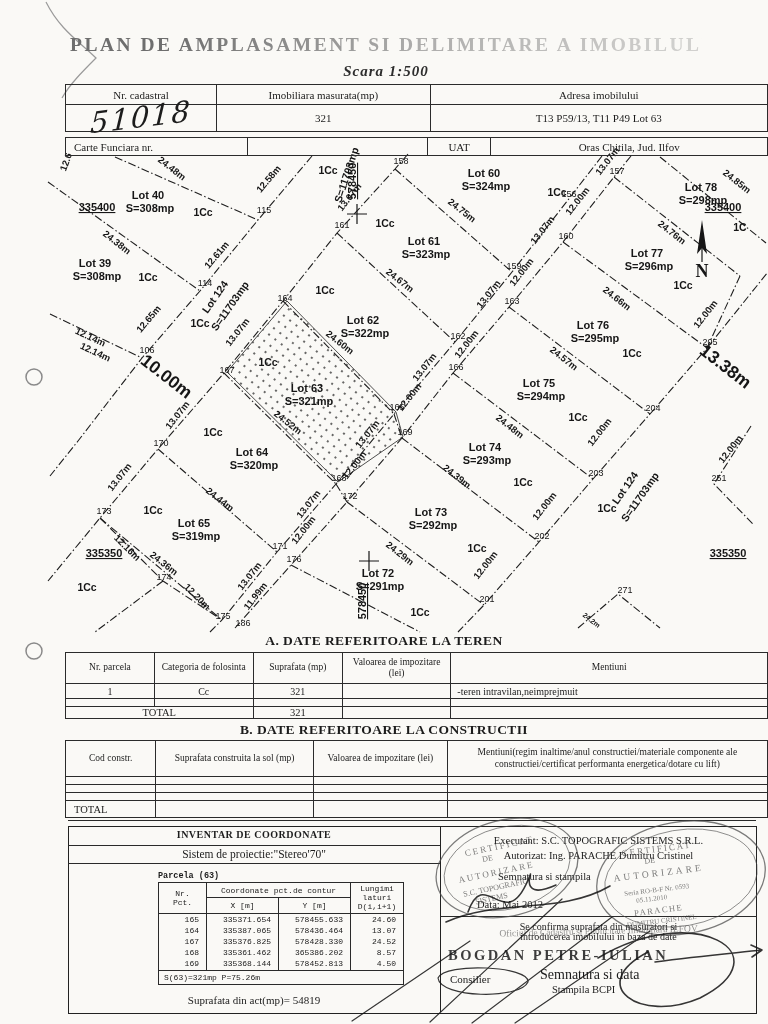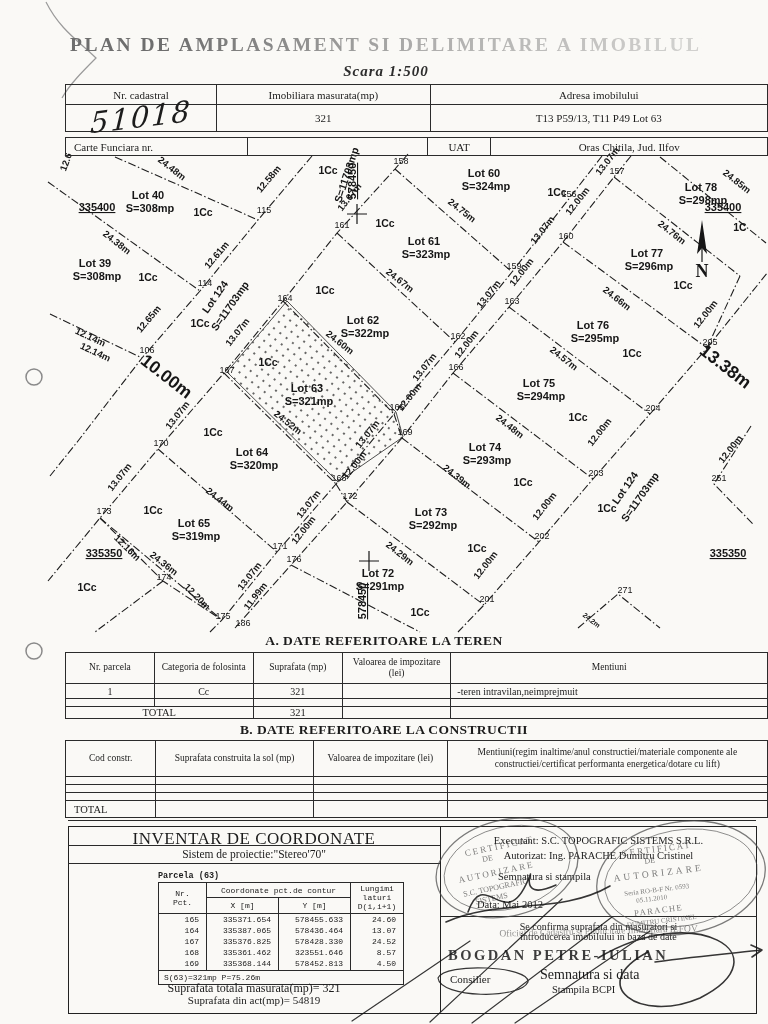--- a/index.html
+++ b/index.html
@@ -362,21 +362,21 @@
           <td></td>
           <td></td>
     </tr>
   </tbody>
     </table>
 
   <div class="abs" id="bline" style="z-index:2"></div>
   <div class="abs" id="bbox" style="z-index:2"></div>
   <div class="abs" id="vdiv" style="z-index:2"></div>
 
-  <div class="abs ctrL" style="top:829px;font-weight:normal;font-size:17px;letter-spacing:.5px;z-index:2">INVENTAR DE COORDONATE</div>
+  <div class="abs ctrL" style="top:829px;font-weight:bold;font-size:10px;letter-spacing:.5px;z-index:2">INVENTAR DE COORDONATE</div>
   <div class="abs ln" style="left:68px;top:845px;width:372px;z-index:2"></div>
   <div class="abs ctrL" style="top:848px;font-size:11.5px;z-index:2">Sistem de proiectie:"Stereo'70"</div>
   <div class="abs ln" style="left:68px;top:863px;width:372px;z-index:2"></div>
 
   <div class="abs" style="left:158px;top:871px;font-family:'Liberation Mono',monospace;font-size:8.5px;font-weight:bold;z-index:2">Parcela (63)</div>
 
   <table class="abs mono" style="left:158px;top:882px;z-index:2">
     <tbody>
         <tr>
       <td rowspan="2" style="width:41px">Nr.
@@ -406,38 +406,37 @@
         </tr>
         <tr>
           <td class="d">167</td>
           <td class="d">335376.825</td>
           <td class="d">578428.330</td>
           <td class="d">24.52</td>
         </tr>
         <tr>
           <td class="d">168</td>
           <td class="d">335361.462</td>
-          <td class="d">323551.646</td>
+          <td class="d">365386.202</td>
           <td class="d">8.57</td>
         </tr>
         <tr>
           <td class="d">169</td>
           <td class="d">335368.144</td>
           <td class="d">578452.813</td>
           <td class="d">4.50</td>
         </tr>
       </tbody>
     <tbody>
         <tr class="ft">
           <td colspan="4">S(63)=321mp  P=75.26m</td>
         </tr>
   </tbody>
     </table>
 
-  <div class="abs ctrL" style="top:981px;font-size:12px;z-index:2">Suprafata totala masurata(mp)= 321</div>
   <div class="abs ctrL" style="top:994px;font-size:11px;z-index:2">Suprafata din act(mp)= 54819</div>
 
   <div class="abs ctrR txt" style="top:850px;z-index:2">Autorizat: Ing. PARACHE Dumitru Cristinel</div>
   <div class="abs ctrR txt" style="top:835px;z-index:2">Executant: S.C. TOPOGRAFIC SISTEMS S.R.L.</div>
   <div class="abs txt" style="left:498px;top:871px;z-index:2">Semnatura si stampila</div>
   <div class="abs txt" style="left:477px;top:899px;z-index:2">Data: Mai 2012</div>
   <div class="abs ln" style="left:440px;top:916px;width:317px;z-index:2"></div>
   <div class="abs ctrR" style="top:921px;font-size:10px;z-index:2">Se confirma suprafata din masuratori si</div>
   <div class="abs ctrR" style="top:931px;font-size:10px;z-index:2">introducerea imobilului in baza de date</div>
   <div class="abs ctrR" style="top:926px;font-size:9.5px;color:#3c3c3c;opacity:.55;transform:rotate(-1.5deg);z-index:2">Oficiul de Cadastru si Publicitate Imobiliara ILFOV</div>

